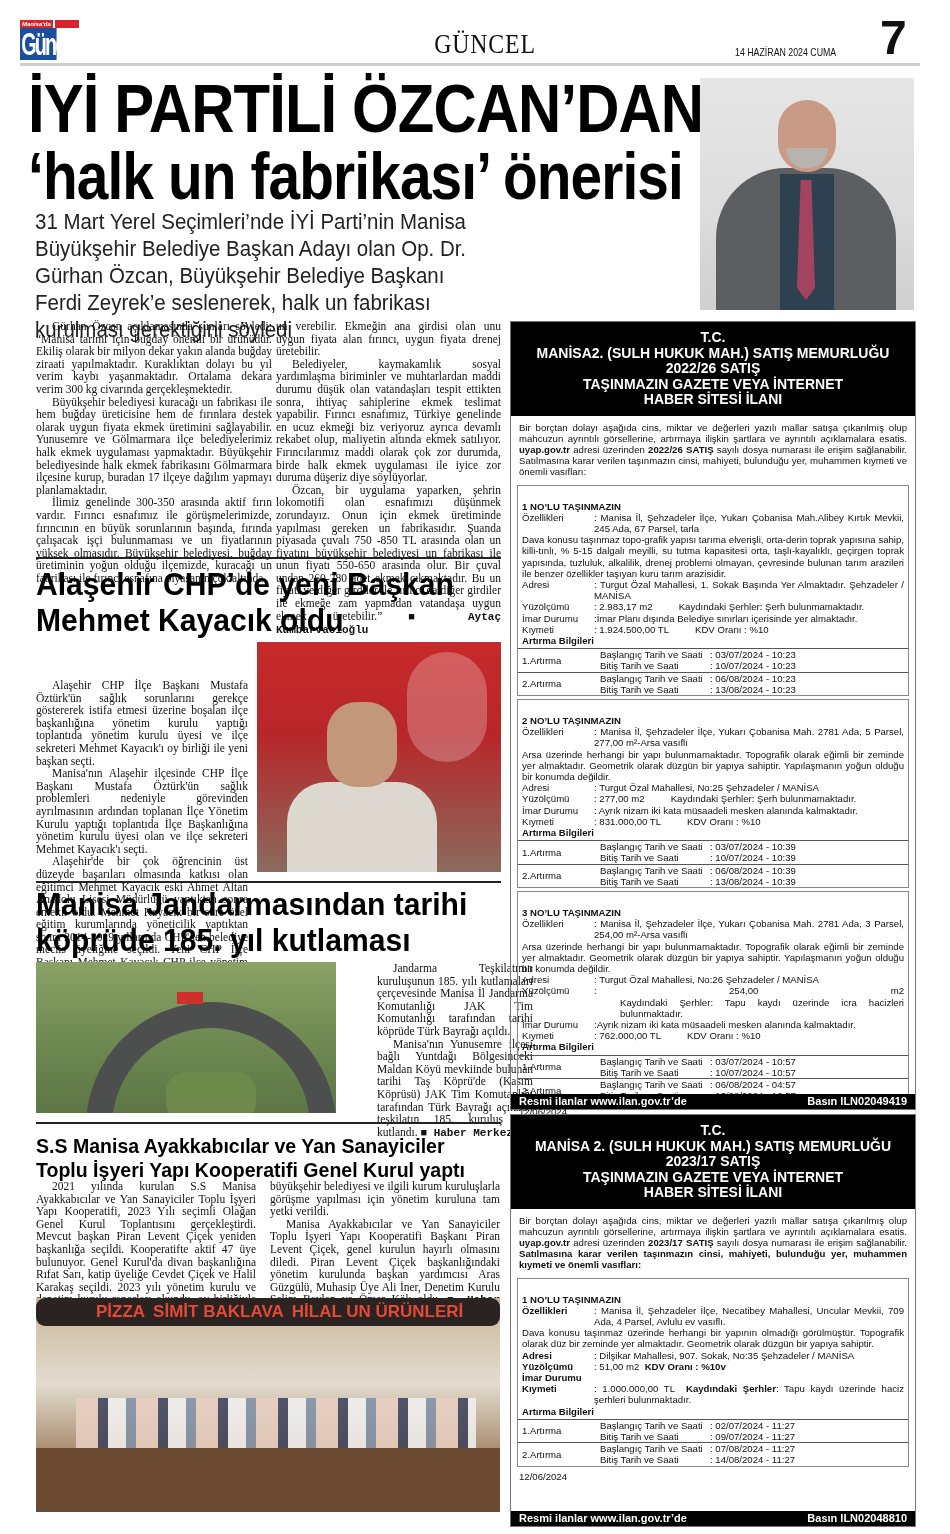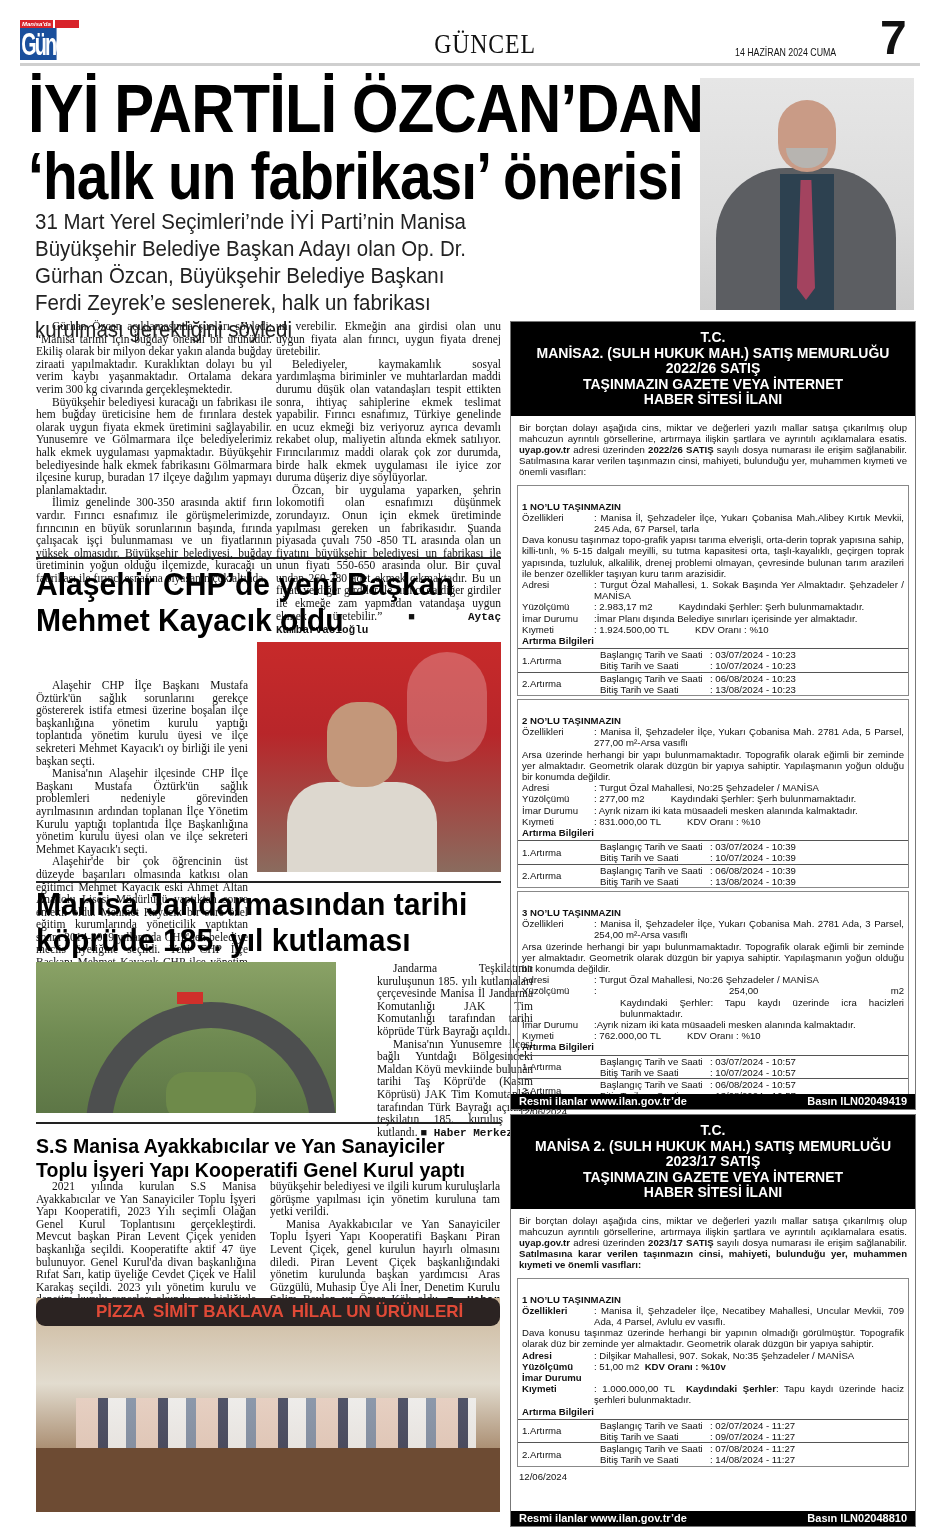--- a/index.html
+++ b/index.html
@@ -326,21 +326,21 @@
               <span class="rk">Bitiş Tarih ve Saati</span>
               <span>: 10/07/2024 - 10:57</span>
             </div>
         </div>
       </div>
       <div class="auction">
         <div class="a-name">2.Artırma</div>
         <div class="a-rows">
           <div class="a-row">
               <span class="rk">Başlangıç Tarih ve Saati</span>
-              <span>: 06/08/2024 - 10:57</span>
+              <span>: 06/08/2024 - 04:57</span>
             </div>
           <div class="a-row">
               <span class="rk">Bitiş Tarih ve Saati</span>
               <span>: 13/08/2024 - 10:57</span>
             </div>
         </div>
       </div>
       </div>
     </div>
   <div class="notice-date">12/06/2024</div>

